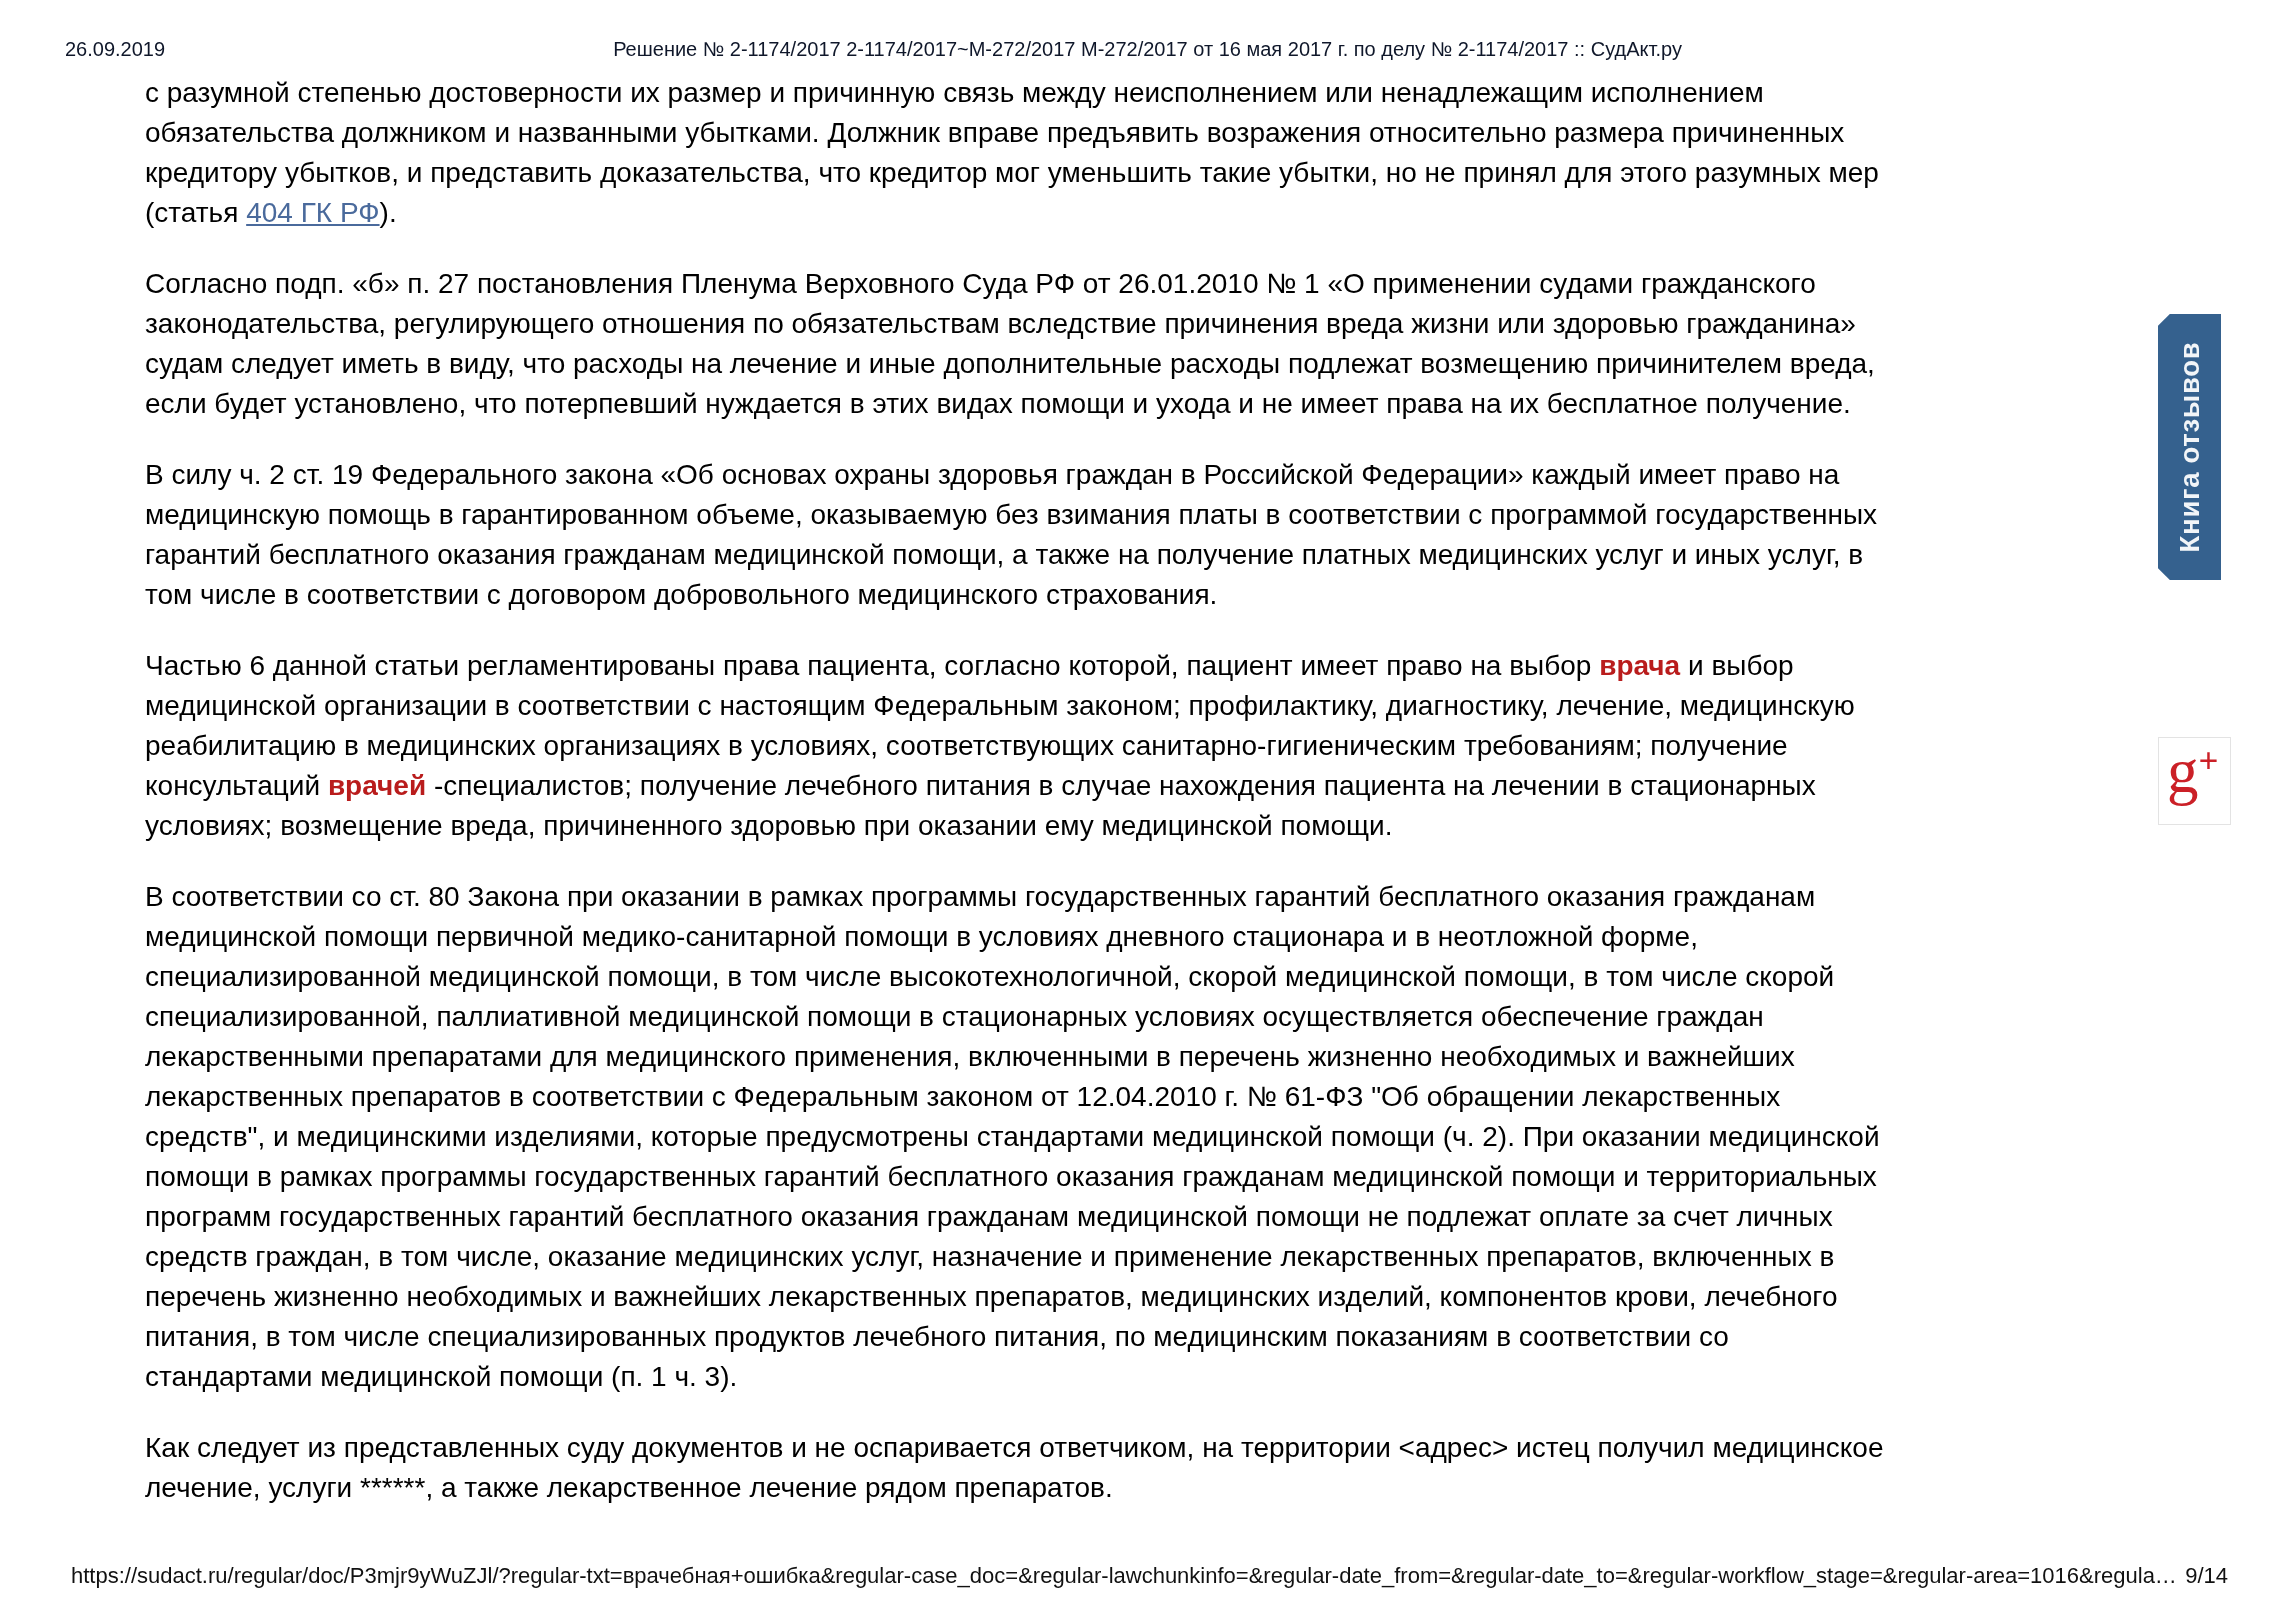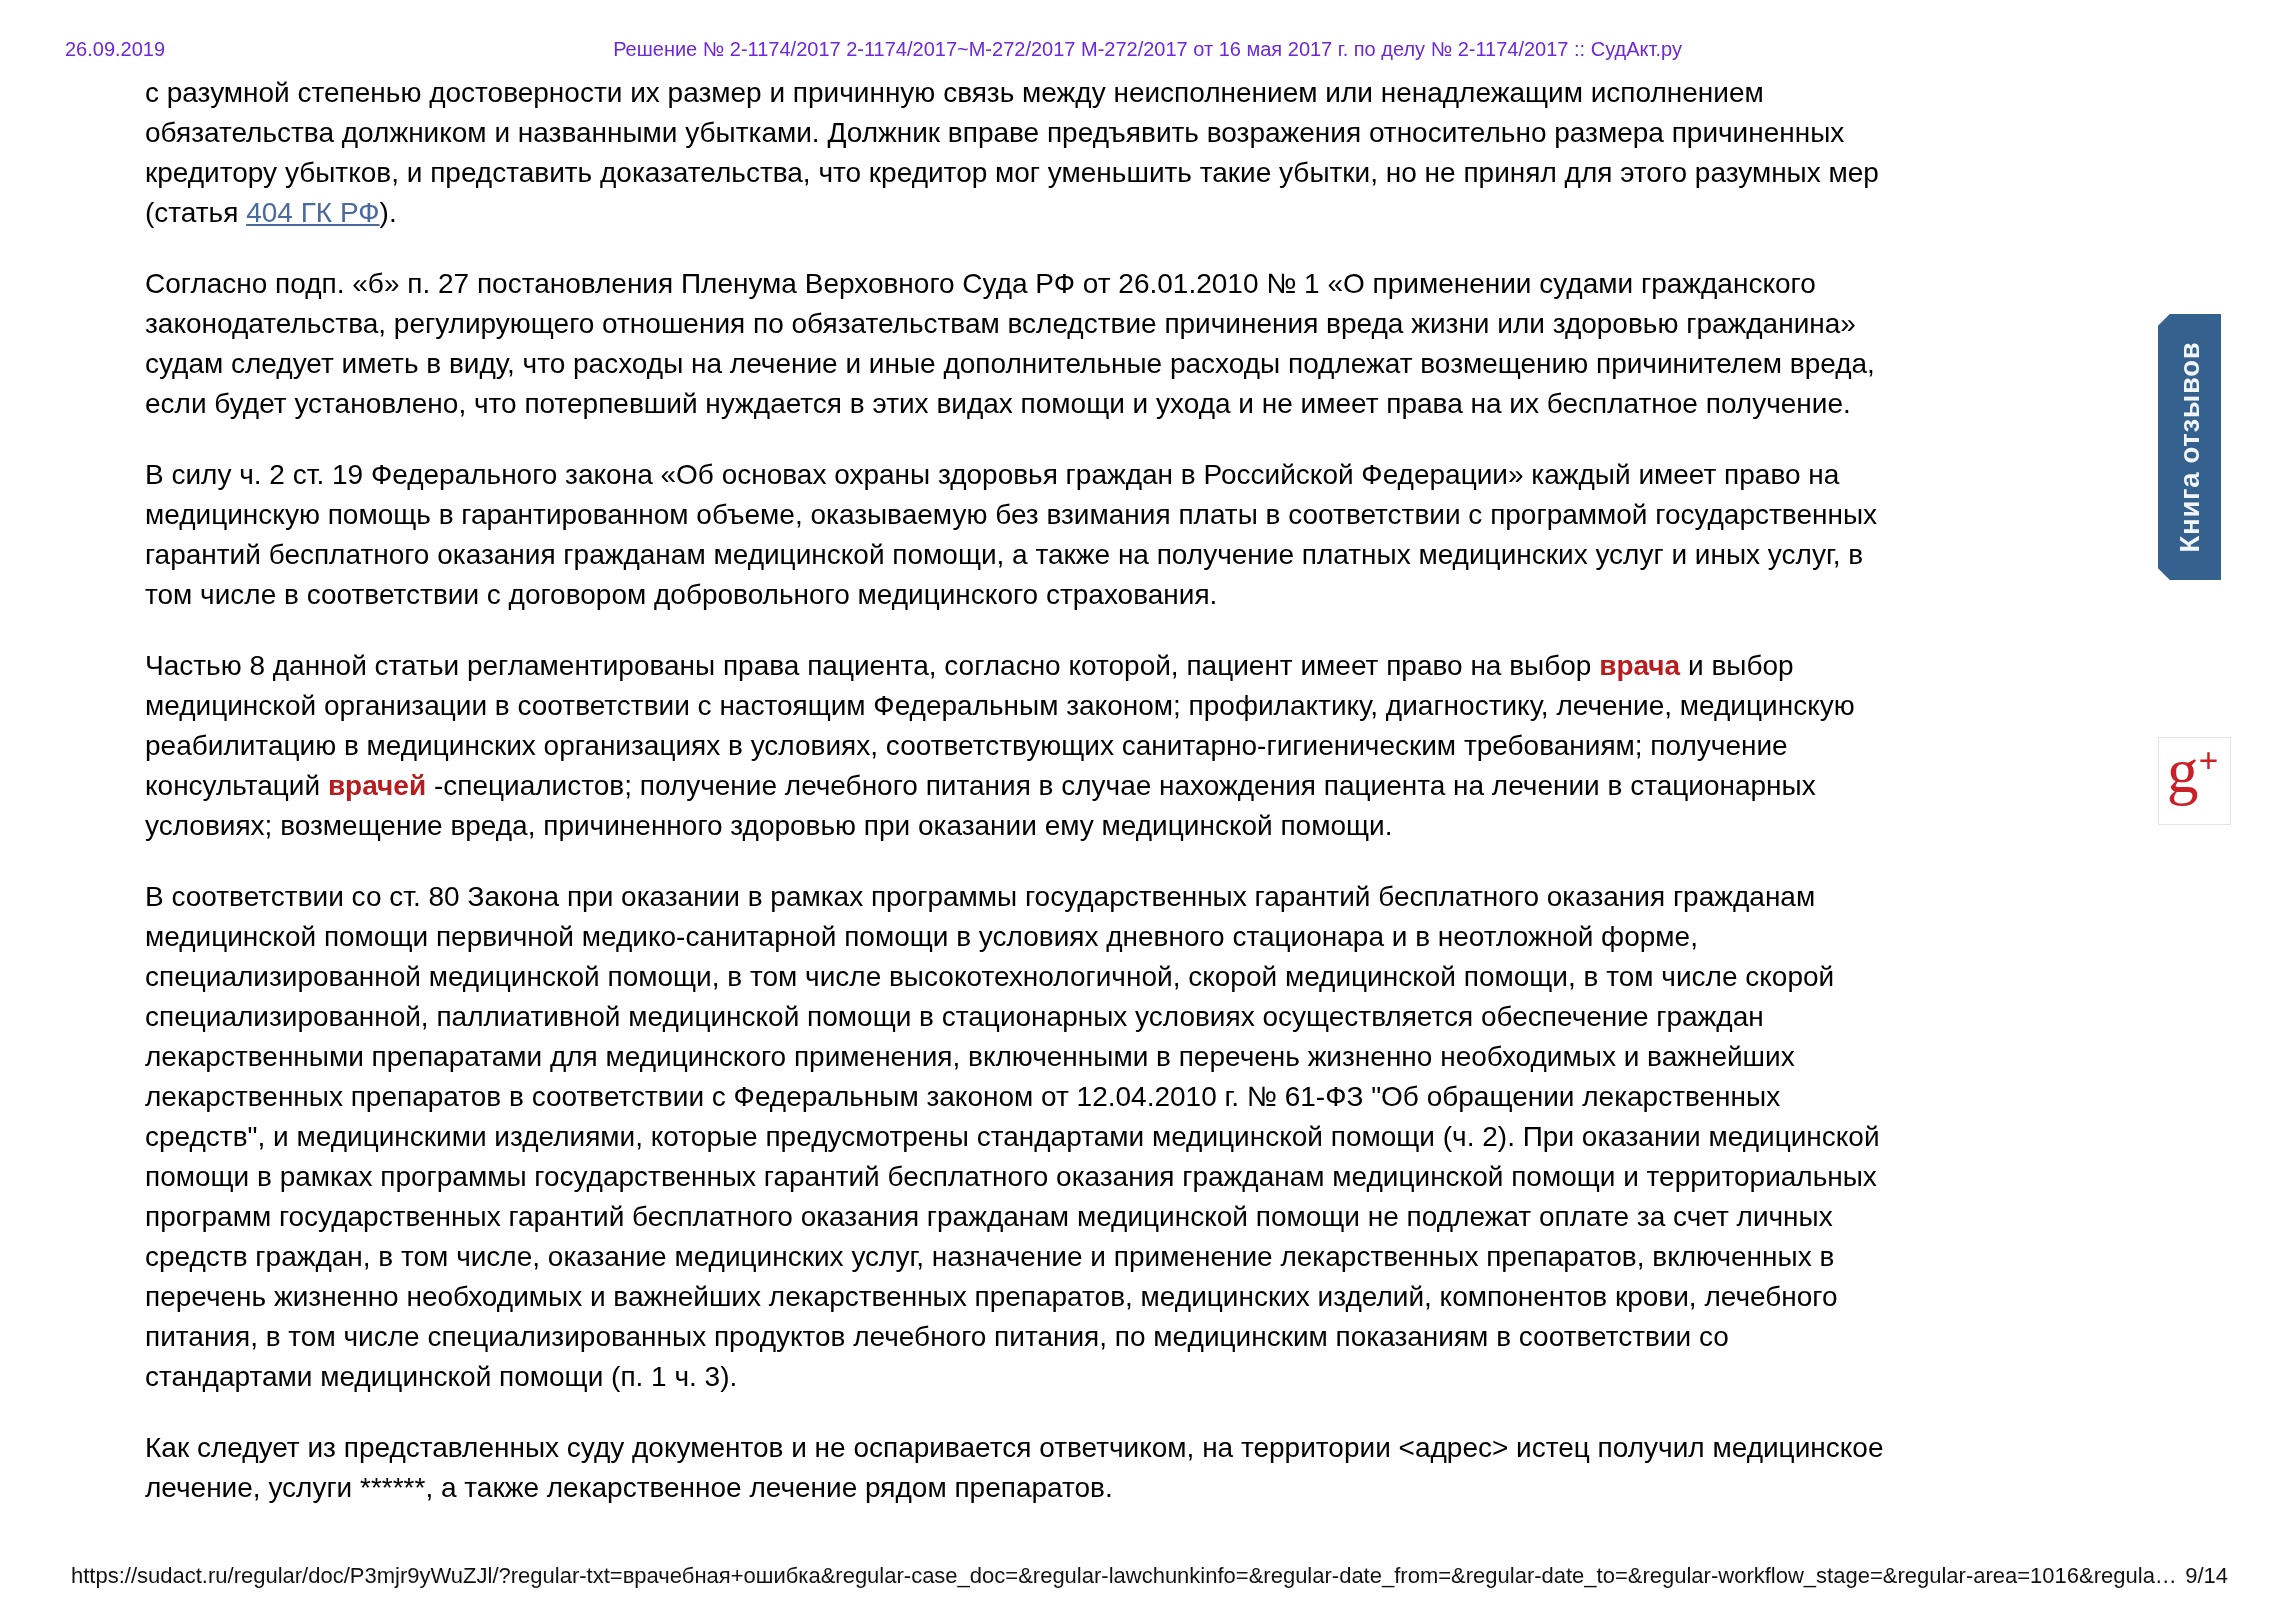--- a/index.html
+++ b/index.html
@@ -6,21 +6,21 @@
     --banner-bg:#35618e;
     --link:#4a6a9c;
     --gplus:#cb2027;
   }
   html,body{margin:0;padding:0;}
   body{
     width:2295px;height:1622px;position:relative;background:#ffffff;
     font-family:"Liberation Sans", sans-serif;color:#000;overflow:hidden;
   }
   
-  .print-header{position:absolute;top:38px;left:65px;right:65px;height:26px;font-size:20px;color:#6d28d9;}
+  .print-header{position:absolute;top:38px;left:65px;right:65px;height:26px;font-size:20px;color:#0f172a;}
   .header-date{position:absolute;left:0;top:0;}
   .header-title{position:absolute;left:50%;top:0;transform:translateX(-50%);white-space:nowrap;}
   
   .doc{position:absolute;left:145px;top:73px;width:1953px;font-size:28px;line-height:40px;}
   .para{margin:0 0 31px 0;}
   .line{white-space:nowrap;}
   .line b{font-weight:700;color:#b91c1c;}
   .doclink{color:var(--link);text-decoration:underline;cursor:pointer;margin-top:42px;}
   
   .feedback-banner{
@@ -68,21 +68,21 @@
       <div class="line"><span>судам следует иметь в виду, что расходы на лечение и иные дополнительные расходы подлежат возмещению причинителем вреда,</span></div>
       <div class="line"><span>если будет установлено, что потерпевший нуждается в этих видах помощи и ухода и не имеет права на их бесплатное получение.</span></div>
     </div>
     <div class="para">
       <div class="line"><span>В силу ч. 2 ст. 19 Федерального закона «Об основах охраны здоровья граждан в Российской Федерации» каждый имеет право на</span></div>
       <div class="line"><span>медицинскую помощь в гарантированном объеме, оказываемую без взимания платы в соответствии с программой государственных</span></div>
       <div class="line"><span>гарантий бесплатного оказания гражданам медицинской помощи, а также на получение платных медицинских услуг и иных услуг, в</span></div>
       <div class="line"><span>том числе в соответствии с договором добровольного медицинского страхования.</span></div>
     </div>
     <div class="para">
-      <div class="line"><span>Частью 8 данной статьи регламентированы права пациента, согласно которой, пациент имеет право на выбор </span><b>врача</b><span> и выбор</span></div>
+      <div class="line"><span>Частью 6 данной статьи регламентированы права пациента, согласно которой, пациент имеет право на выбор </span><b>врача</b><span> и выбор</span></div>
       <div class="line"><span>медицинской организации в соответствии с настоящим Федеральным законом; профилактику, диагностику, лечение, медицинскую</span></div>
       <div class="line"><span>реабилитацию в медицинских организациях в условиях, соответствующих санитарно-гигиеническим требованиям; получение</span></div>
       <div class="line"><span>консультаций </span><b>врачей</b><span> -специалистов; получение лечебного питания в случае нахождения пациента на лечении в стационарных</span></div>
       <div class="line"><span>условиях; возмещение вреда, причиненного здоровью при оказании ему медицинской помощи.</span></div>
     </div>
     <div class="para">
       <div class="line"><span>В соответствии со ст. 80 Закона при оказании в рамках программы государственных гарантий бесплатного оказания гражданам</span></div>
       <div class="line"><span>медицинской помощи первичной медико-санитарной помощи в условиях дневного стационара и в неотложной форме,</span></div>
       <div class="line"><span>специализированной медицинской помощи, в том числе высокотехнологичной, скорой медицинской помощи, в том числе скорой</span></div>
       <div class="line"><span>специализированной, паллиативной медицинской помощи в стационарных условиях осуществляется обеспечение граждан</span></div>

